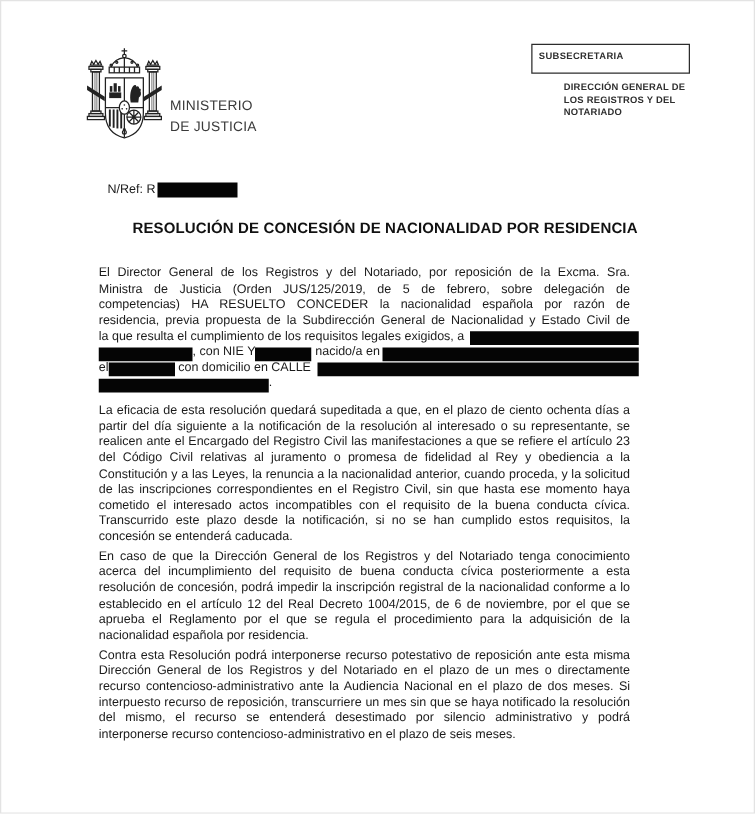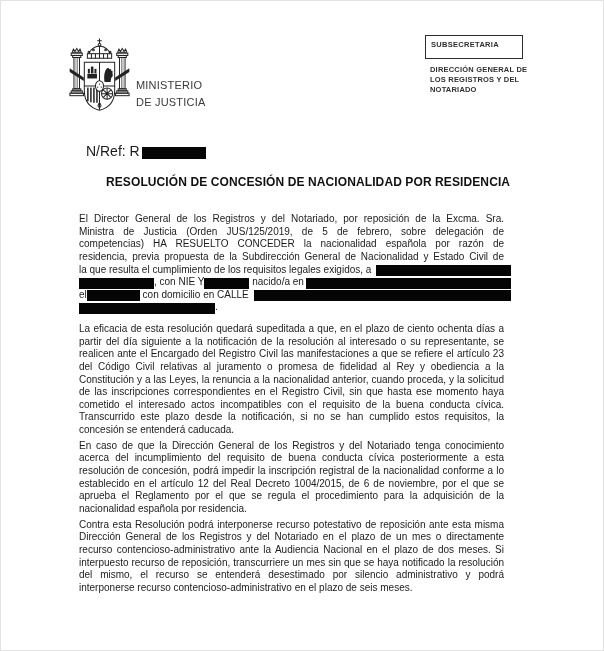--- a/index.html
+++ b/index.html
@@ -5,28 +5,28 @@
   html,body{margin:0;padding:0;background:#ffffff;}
   .page{
     position:relative;width:604px;height:651px;background:#ffffff;
     font-family:"Liberation Sans", sans-serif;color:#1b1b1b;
     overflow:hidden;border:1px solid #e3e3e3;box-sizing:border-box;
   }
   
   .crest{position:absolute;left:63px;top:36px;width:71px;height:87px;}
   .ministry{position:absolute;left:135px;top:76px;font-size:11px;line-height:16.5px;
     letter-spacing:0.2px;color:#3a3a3a;}
-  .subse-box{position:absolute;left:424px;top:34px;width:98px;height:24px;
+  .subse-box{position:absolute;left:424px;top:34px;width:127px;height:24px;
     border:1px solid #2c2c2c;box-sizing:border-box;padding:4px 0 0 5px;
     font-size:7.5px;font-weight:bold;letter-spacing:0.3px;color:#2f2f2f;}
-  .dgrn{position:absolute;left:429px;top:64px;width:115px;font-size:7.5px;font-weight:bold;
+  .dgrn{position:absolute;left:450px;top:64px;width:115px;font-size:7.5px;font-weight:bold;
     line-height:10px;letter-spacing:0.2px;color:#2f2f2f;white-space:pre-line;}
   
-  .nref{position:absolute;left:85px;top:145px;height:13px;display:flex;align-items:flex-end;
-    font-size:14px;}
+  .nref{position:absolute;left:85px;top:145px;height:13px;display:flex;align-items:flex-start;
+    font-size:10px;}
   .nref .redact{display:inline-block;width:64px;height:12px;background:#050505;margin-left:2px;}
   
   .doc-title{position:absolute;left:95px;top:174px;font-size:12px;font-weight:bold;
     letter-spacing:0.1px;color:#111;margin-left:10px;}
   
   .body-col{position:absolute;left:78px;top:212px;width:425px;font-size:10px;
     line-height:12.63px;text-align:justify;}
   .body-col p{margin:0 0 3.2px 0;}
   #para1{margin:0 0 9px 0;}
   .p1-line{height:12.63px;}

